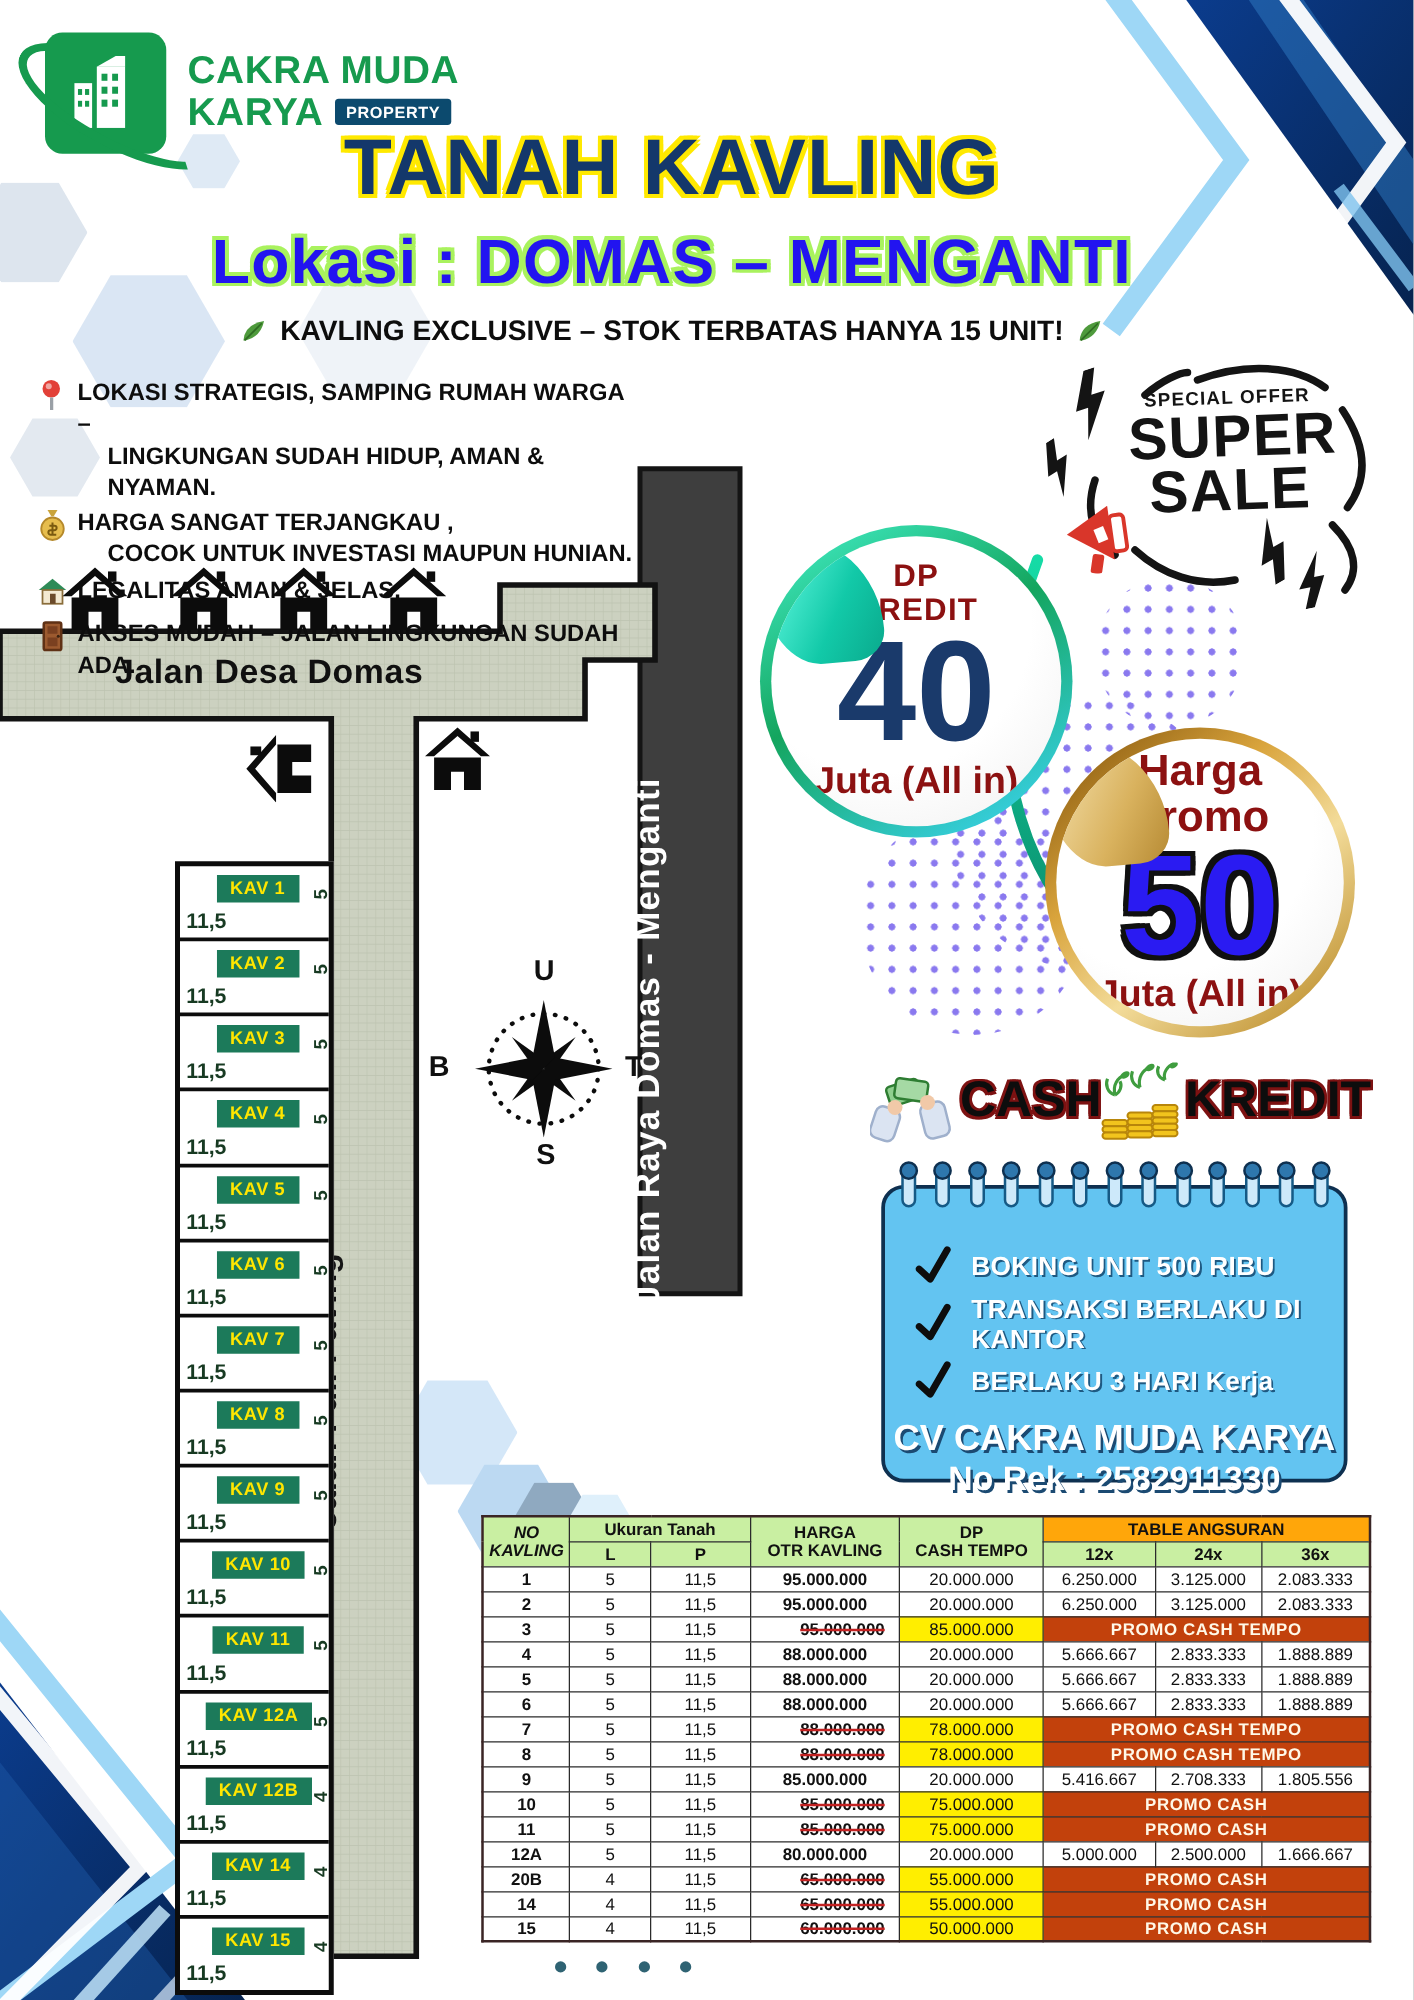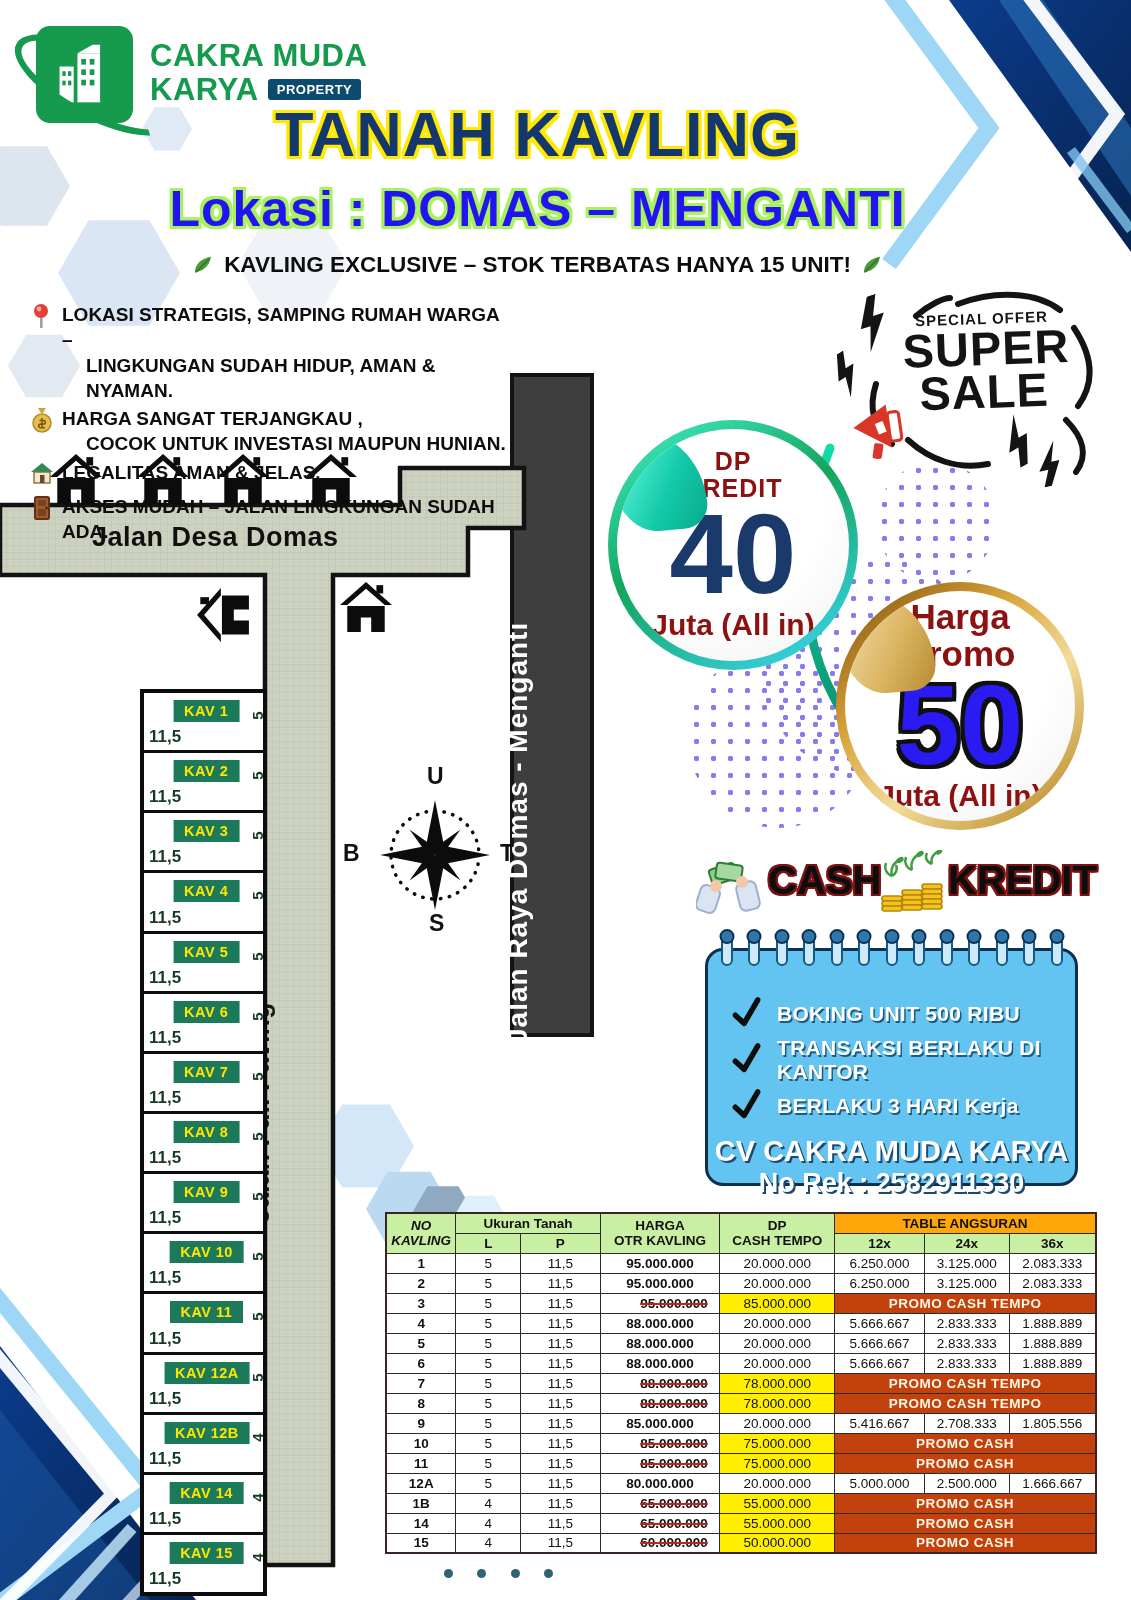--- a/index.html
+++ b/index.html
@@ -661,21 +661,21 @@
           <td class="c-num">12A</td>
           <td class="c-plain">5</td>
           <td class="c-plain">11,5</td>
           <td class="c-price"><span>80.000.000</span></td>
           <td class="c-dp">20.000.000</td>
           <td class="c-inst">5.000.000</td>
           <td class="c-inst">2.500.000</td>
           <td class="c-inst">1.666.667</td>
         </tr>
         <tr>
-          <td class="c-num">1B</td>
+          <td class="c-num">20B</td>
           <td class="c-plain">4</td>
           <td class="c-plain">11,5</td>
           <td class="c-price"><span class="strike">65.000.000</span></td>
           <td class="c-dp dp-promo">55.000.000</td>
           <td class="promo-cell" colspan="3">PROMO CASH</td>
         </tr>
         <tr>
           <td class="c-num">14</td>
           <td class="c-plain">4</td>
           <td class="c-plain">11,5</td>

